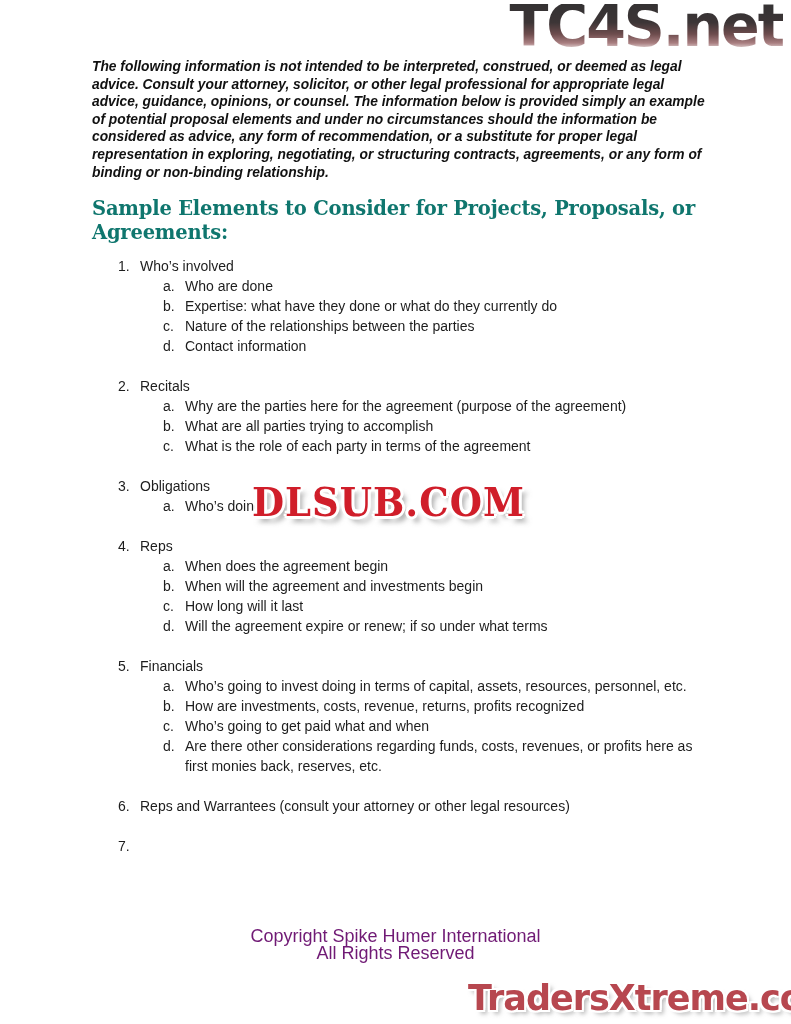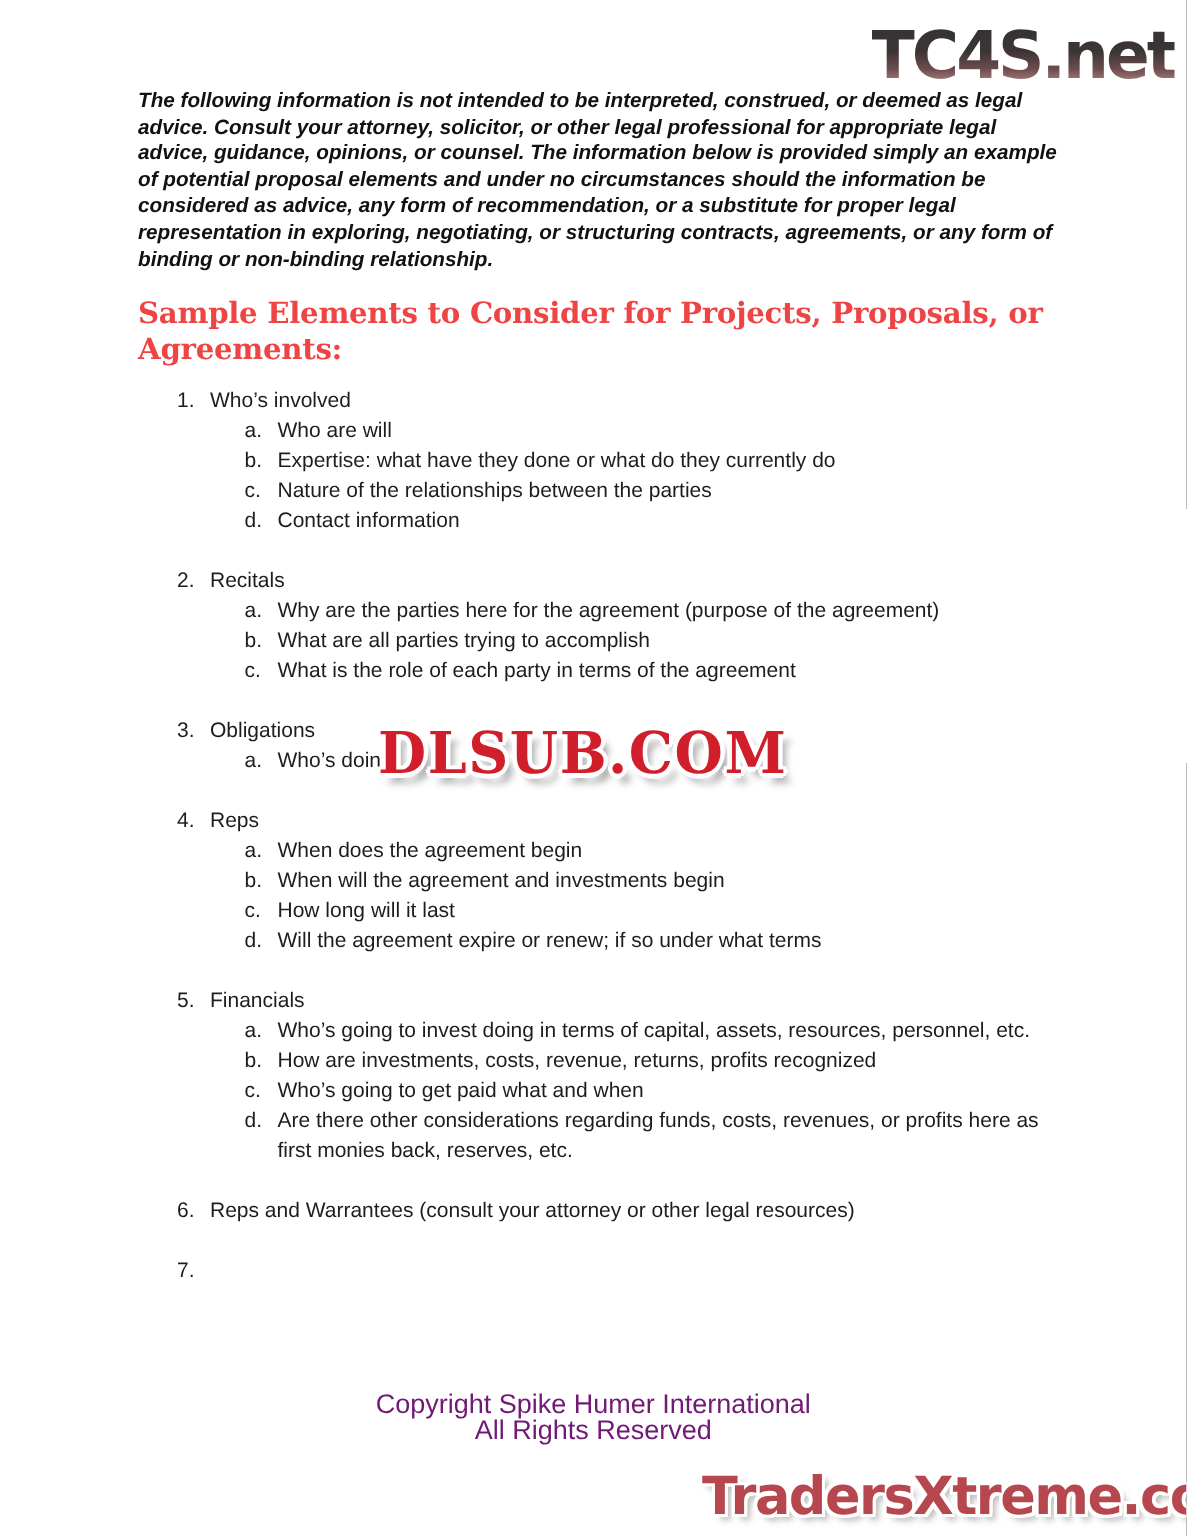--- a/index.html
+++ b/index.html
@@ -7,42 +7,42 @@
     position:relative;
     width:791px;height:1024px;
     background:#ffffff;
     margin:0 auto;
     overflow:hidden;
     font-family:"Liberation Sans", sans-serif;
     color:#1d1d1d;
   }
   
   .tc4s{
-    position:absolute; top:16px; right:8px;
+    position:absolute; top:4px; right:8px;
     font-family:"DejaVu Sans", sans-serif;
-    font-weight:bold; font-size:43px; line-height:44px;
+    font-weight:bold; font-size:57px; line-height:44px;
     letter-spacing:-2px;
     transform:scaleY(1.02);
     background:linear-gradient(180deg,#343233 0%,#3c3536 42%,#6d4c4d 68%,#a97f81 88%,#e3d4d4 100%);
     -webkit-background-clip:text; background-clip:text;
     color:transparent;
   }
   
   .disclaimer{
     position:absolute; left:92px; top:58px; width:616px;
     font-size:13.8px; line-height:17.6px;
     font-weight:bold; font-style:italic;
     color:#111;
   }
   
   .heading{
     position:absolute; left:92px; top:197px; width:660px;
     font-family:"DejaVu Serif", serif;
     font-weight:bold; font-size:19.5px; line-height:24px;
-    color:#ef4444;
+    color:#0f766e;
     letter-spacing:-0.2px;
   }
   
   .outline{
     position:absolute; left:118px; top:256px; width:620px;
     font-size:14px; line-height:20px;
   }
   .section{margin-bottom:20px;}
   .item-l1{display:flex;}
   .item-l1 .num{width:22px; flex:0 0 22px;}
@@ -98,21 +98,21 @@
   <div class="heading">Sample Elements to Consider for Projects, Proposals, or Agreements:</div>
 
   <div class="outline">
       <div class="section">
         <div class="item-l1">
           <span class="num">1.</span>
           <span class="txt">Who’s involved</span>
         </div>
         <div class="item-l2">
           <span class="num">a.</span>
-          <span class="txt">Who are will</span>
+          <span class="txt">Who are done</span>
         </div>
         <div class="item-l2">
           <span class="num">b.</span>
           <span class="txt">Expertise: what have they done or what do they currently do</span>
         </div>
         <div class="item-l2">
           <span class="num">c.</span>
           <span class="txt">Nature of the relationships between the parties</span>
         </div>
         <div class="item-l2">

